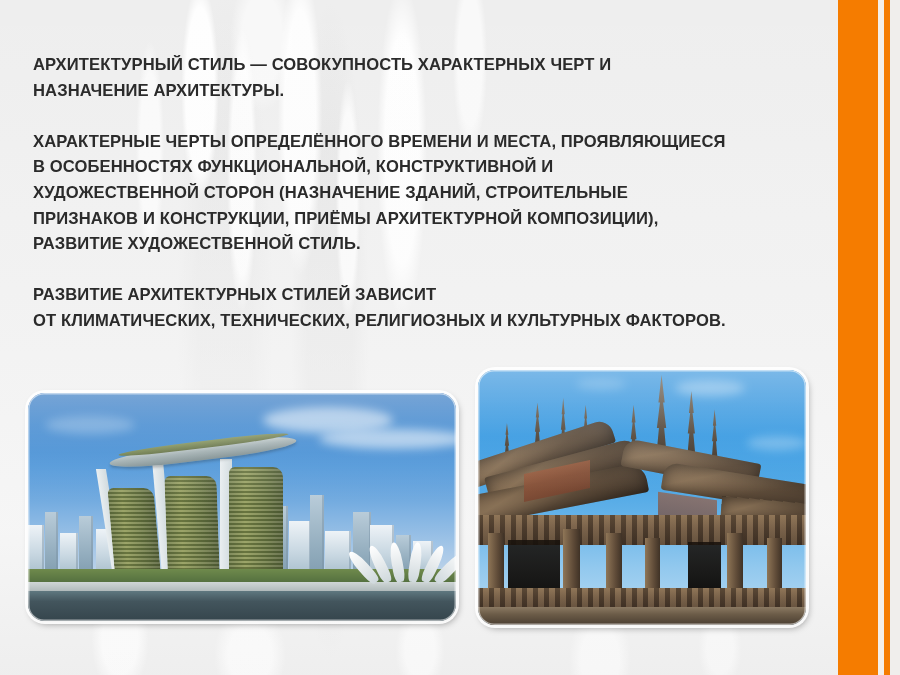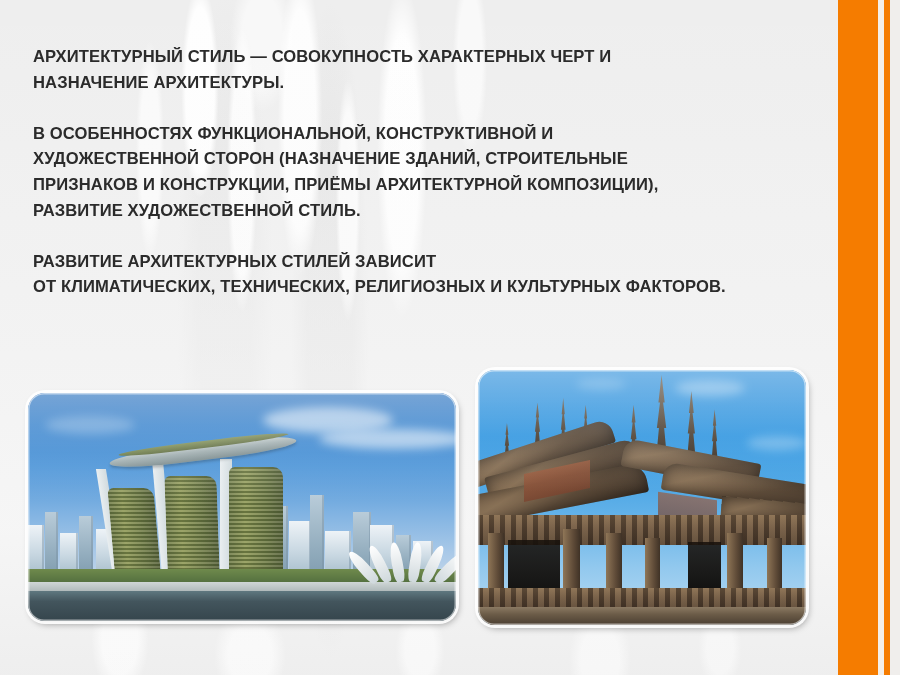--- a/index.html
+++ b/index.html
@@ -68,21 +68,21 @@
   }
   .bar-wide  { left: 838px; width: 40px; }
   .bar-gap   { left: 878px; width: 6px;  }
   .bar-thin  { left: 884px; width: 6px;  }
   .bar-edge  { left: 890px; width: 10px; }
 
   
   .text-block {
     position: absolute;
     left: 33px;
-    top: 44px;
+    top: 52px;
     width: 790px;
   }
   .para {
     color: #2b2b2b;
     font-size: 16.6px;
     line-height: 25.6px;
     letter-spacing: .1px;
     font-weight: 600;
     margin: 0;
   }
@@ -245,20 +245,21 @@
   <div class="bar bar-thin" id="bar2" style="background: rgb(245, 124, 0);"></div>
   <div class="bar bar-edge" id="bar3" style="background: rgb(240, 238, 236);"></div>
 
   <div class="text-block" id="text-block">
       <div>
         <p class="para"><span class="em">АРХИТЕКТУРНЫЙ СТИЛЬ</span><span> — СОВОКУПНОСТЬ ХАРАКТЕРНЫХ ЧЕРТ И</span></p>
         <p class="para"><span>НАЗНАЧЕНИЕ АРХИТЕКТУРЫ.</span></p>
       </div>
       <div class="spacer-line"></div>
       <div>
+        <p class="para"><span>ХАРАКТЕРНЫЕ ЧЕРТЫ ОПРЕДЕЛЁННОГО ВРЕМЕНИ И МЕСТА, ПРОЯВЛЯЮЩИЕСЯ</span></p>
         <p class="para"><span>В ОСОБЕННОСТЯХ ФУНКЦИОНАЛЬНОЙ, КОНСТРУКТИВНОЙ И</span></p>
         <p class="para"><span>ХУДОЖЕСТВЕННОЙ СТОРОН (НАЗНАЧЕНИЕ ЗДАНИЙ, СТРОИТЕЛЬНЫЕ</span></p>
         <p class="para"><span>ПРИЗНАКОВ И КОНСТРУКЦИИ, ПРИЁМЫ АРХИТЕКТУРНОЙ КОМПОЗИЦИИ),</span></p>
         <p class="para"><span>РАЗВИТИЕ </span><span class="em">ХУДОЖЕСТВЕННОЙ СТИЛЬ.</span></p>
       </div>
       <div class="spacer-line"></div>
       <div>
         <p class="para"><span>РАЗВИТИЕ АРХИТЕКТУРНЫХ СТИЛЕЙ ЗАВИСИТ</span></p>
         <p class="para"><span>ОТ КЛИМАТИЧЕСКИХ, ТЕХНИЧЕСКИХ, РЕЛИГИОЗНЫХ И КУЛЬТУРНЫХ ФАКТОРОВ.</span></p>
       </div>

